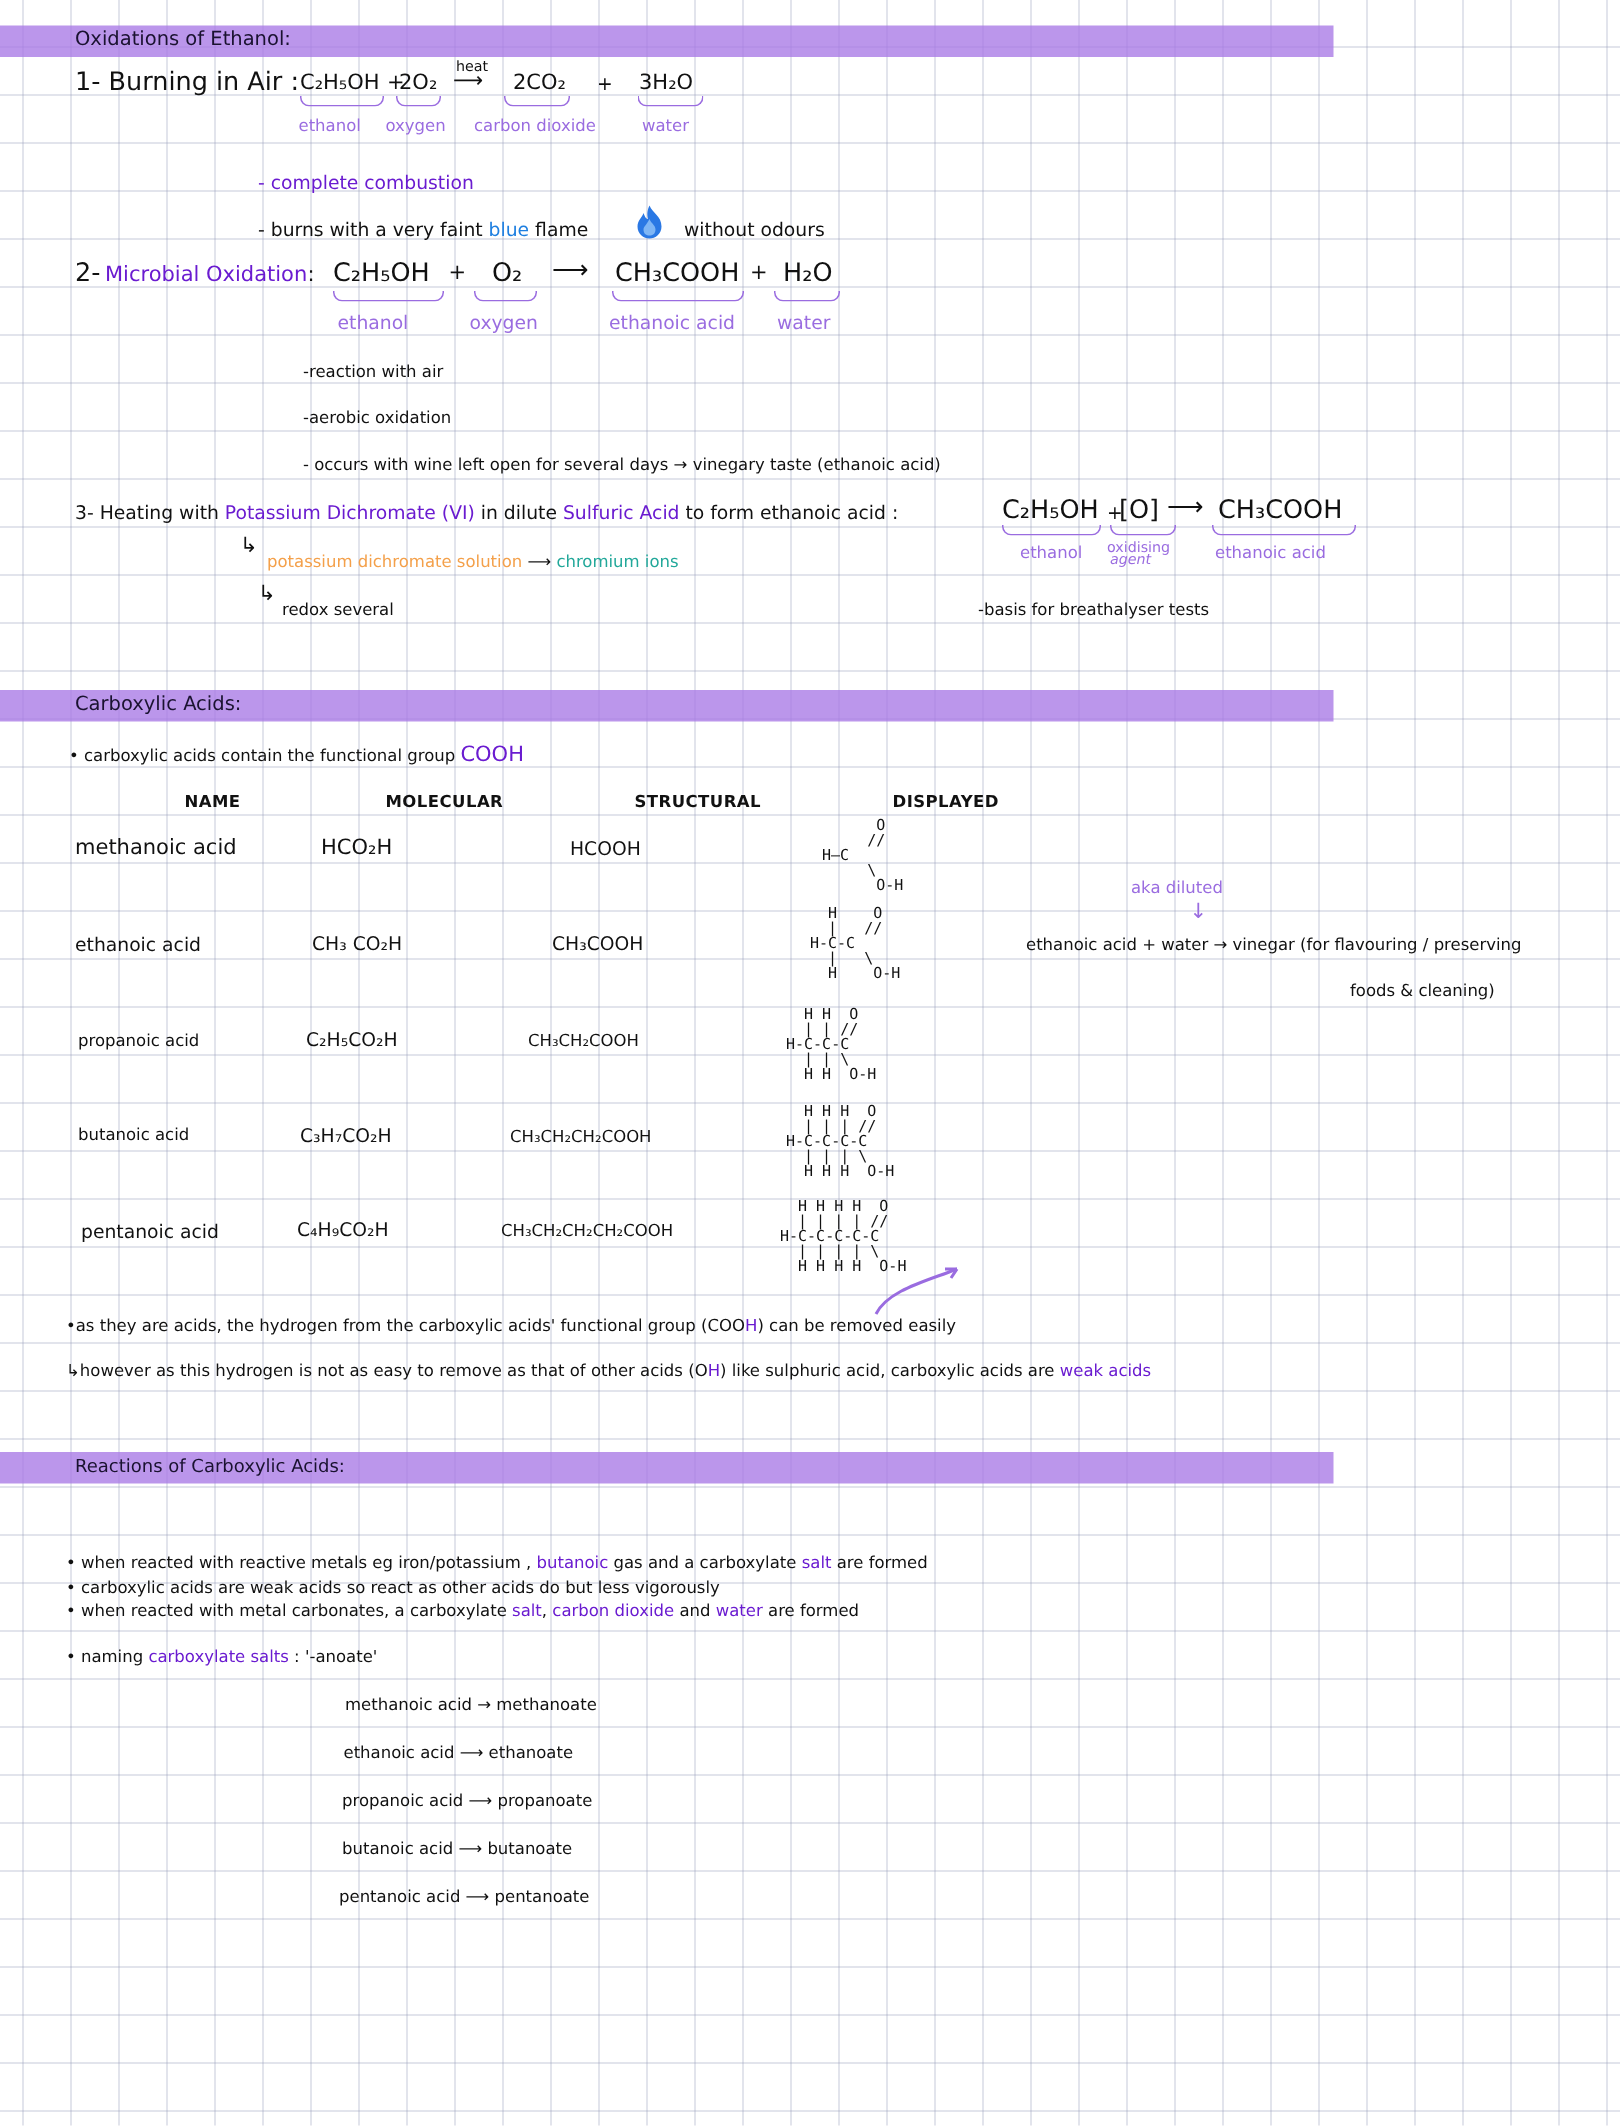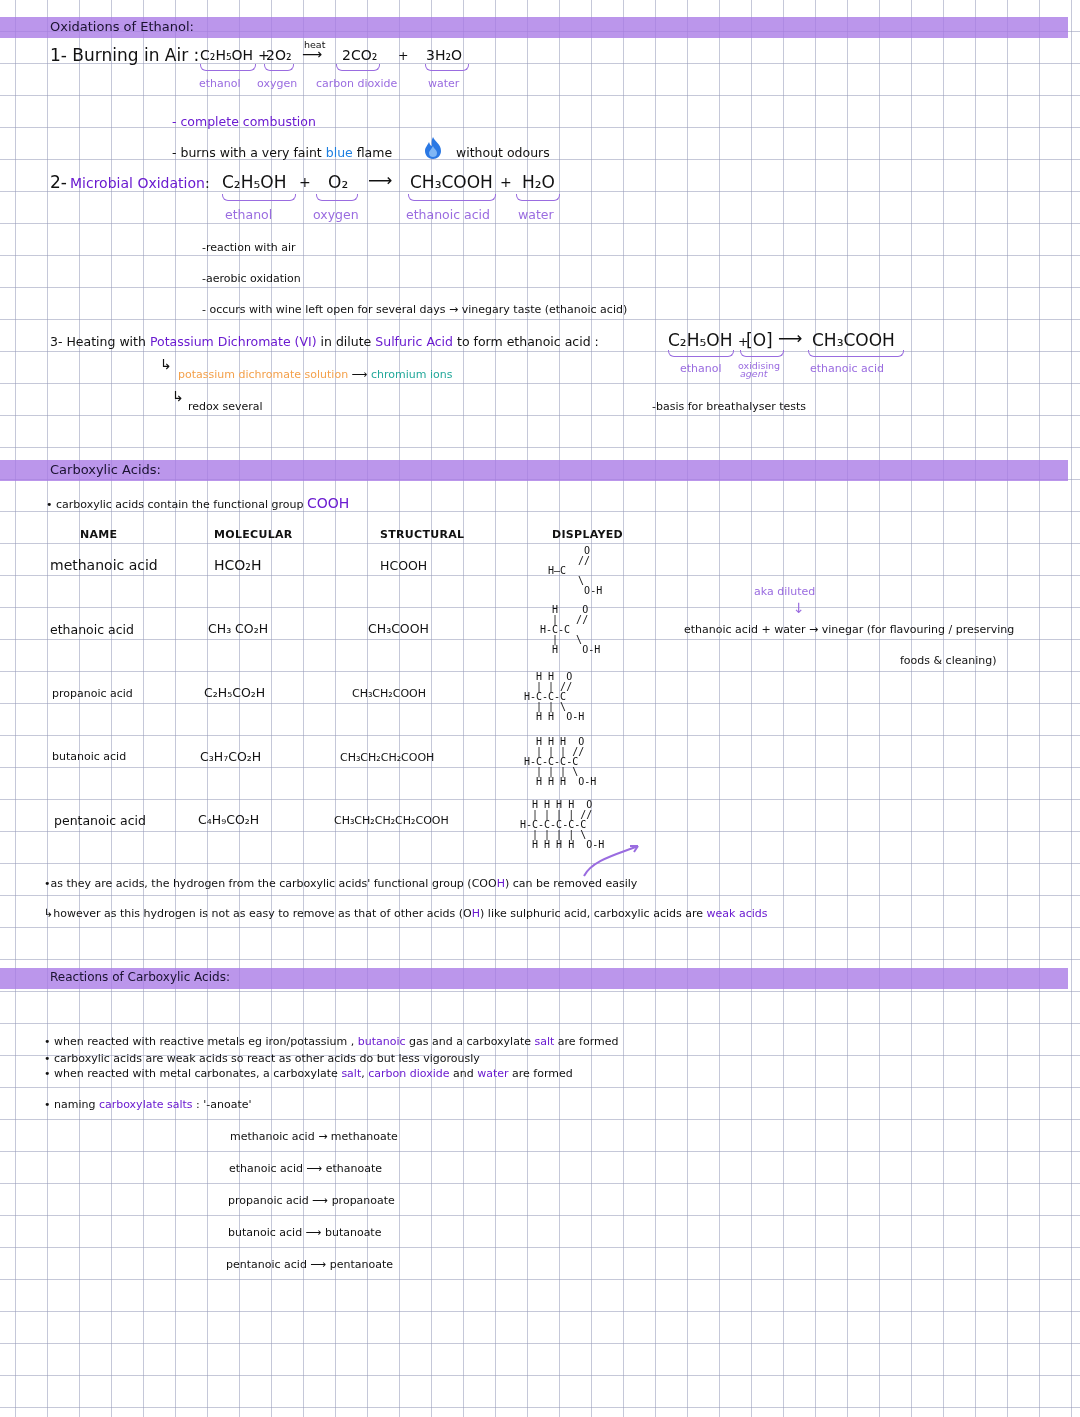--- a/index.html
+++ b/index.html
@@ -9,21 +9,21 @@
     background-image:
       linear-gradient(to right, rgba(150,155,185,0.55) 1px, transparent 1px),
       linear-gradient(to bottom, rgba(150,155,185,0.55) 1px, transparent 1px);
     background-size: 32px 32px;
     background-position: 15px 31px;
     font-family: "DejaVu Sans", sans-serif;
     color: #111;
   }
   .abs { position: absolute; white-space: nowrap; }
   .band {
-    position: absolute; left: 0; width: 1068px; height: 21px;
+    position: absolute; left: 0; width: 889px; height: 21px;
     background: rgba(168, 120, 230, 0.78);
   }
   .band-title { position: absolute; left: 50px; font-size: 13px; color: #1a1230; top: 2px; }
   .lg { font-size: 17px; }
   .md { font-size: 14px; }
   .sm { font-size: 12.5px; }
   .xs { font-size: 11px; }
   .tiny { font-size: 9.5px; }
   .purple { color: #6a1bd0; }
   .lav { color: #9a6ce0; }
@@ -31,21 +31,21 @@
   .orange { color: #f4a04a; }
   .teal { color: #22a89a; }
   .brace {
     position: absolute; height: 6px;
     border-bottom: 1.6px solid #9a6ce0;
     border-left: 1.6px solid #9a6ce0; border-right: 1.6px solid #9a6ce0;
     border-radius: 0 0 6px 6px;
   }
   .flame { position:absolute; width: 22px; height: 24px; }
   .disp { font-family: "DejaVu Sans Mono", monospace; font-size: 10px; line-height: 10px; white-space: pre; }
-  .hdr { font-size: 11px; font-weight: bold; letter-spacing: 0.3px; }
+  .hdr { font-size: 11px; font-weight: bold; letter-spacing: 0.3px; margin-left: 43px; }
 </style>
 </head>
 <body>
 
 <div class="band" style="top:17px;">
   <span class="band-title">Oxidations of Ethanol:</span>
 </div>
 
 <div class="abs lg" style="left:50px; top:45px;">1- Burning in Air :</div>
 <div class="abs md" style="left:200px; top:47px;">C₂H₅OH</div>

